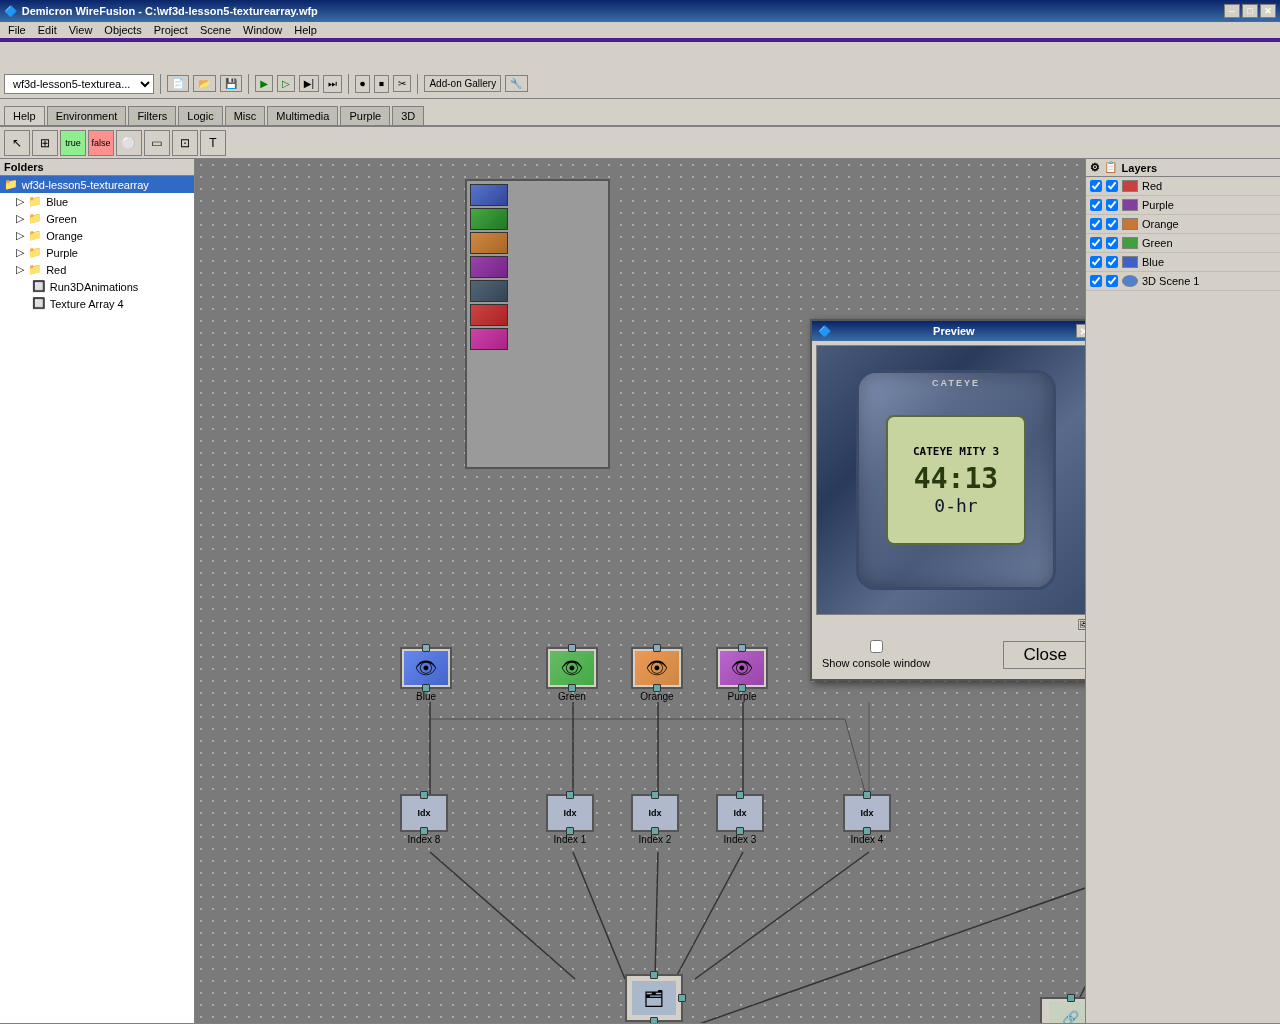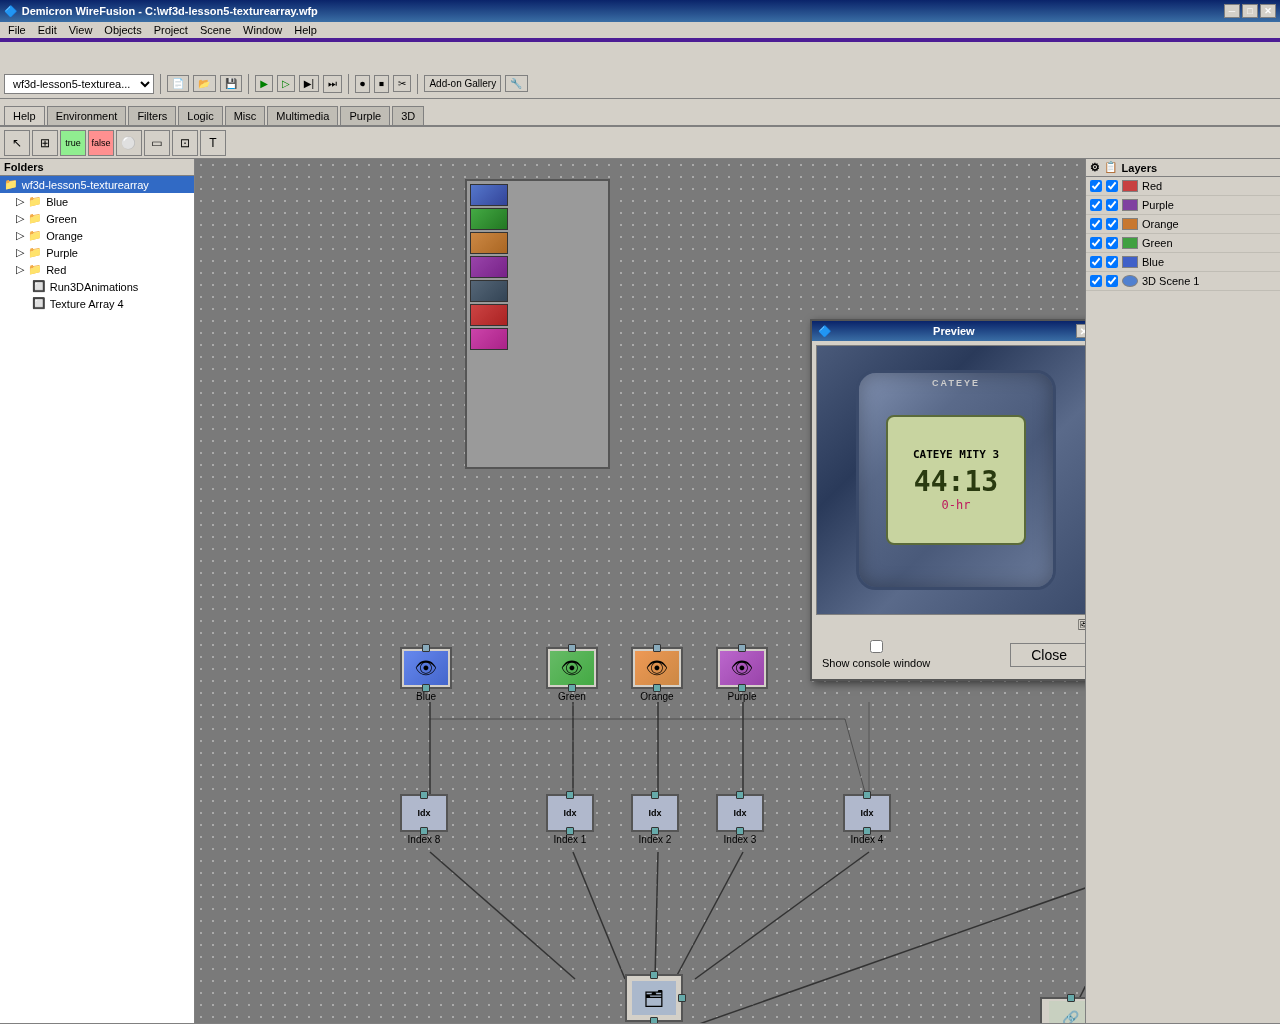--- a/index.html
+++ b/index.html
@@ -271,21 +271,21 @@
       background: #c8d4a0;
       border-radius: 8px;
       display: flex;
       flex-direction: column;
       align-items: center;
       justify-content: center;
       font-family: monospace;
       border: 2px solid #5a6a3a;
     }
     .cateye-time { font-size: 28px; font-weight: bold; color: #2a3a10; }
-    .cateye-sub { font-size: 12px; color: #be185d; }
+    .cateye-sub { font-size: 18px; color: #0f172a; }
     .cateye-label {
       position: absolute;
       top: 5px;
       font-size: 9px;
       color: #ccc;
       letter-spacing: 2px;
       font-weight: bold;
     }
     .preview-bottom {
       padding: 6px;
@@ -297,21 +297,21 @@
       display: flex;
       align-items: center;
       gap: 4px;
       flex-direction: column;
     }
     .preview-close-btn {
       background: #d4d0c8;
       border: 1px solid #808080;
       padding: 3px 20px;
       cursor: pointer;
-      font-size: 14px;
+      font-size: 17px;
     }
     
     
     .node-graph {
       position: absolute;
       top: 0; left: 0; right: 0; bottom: 0;
     }
     
     
     .node {

